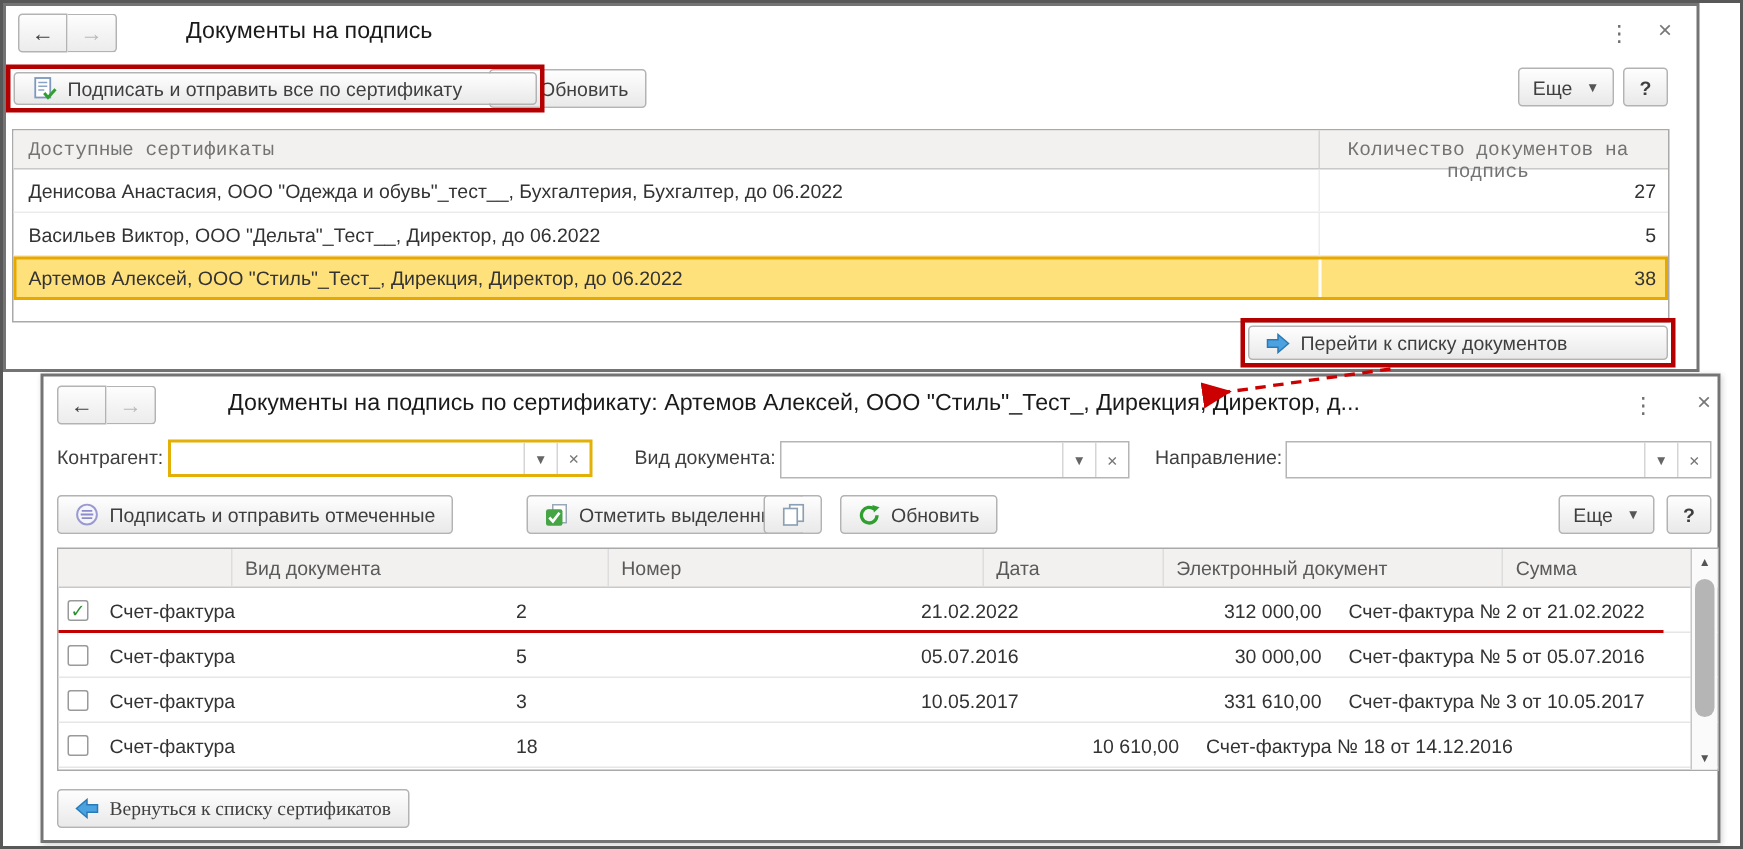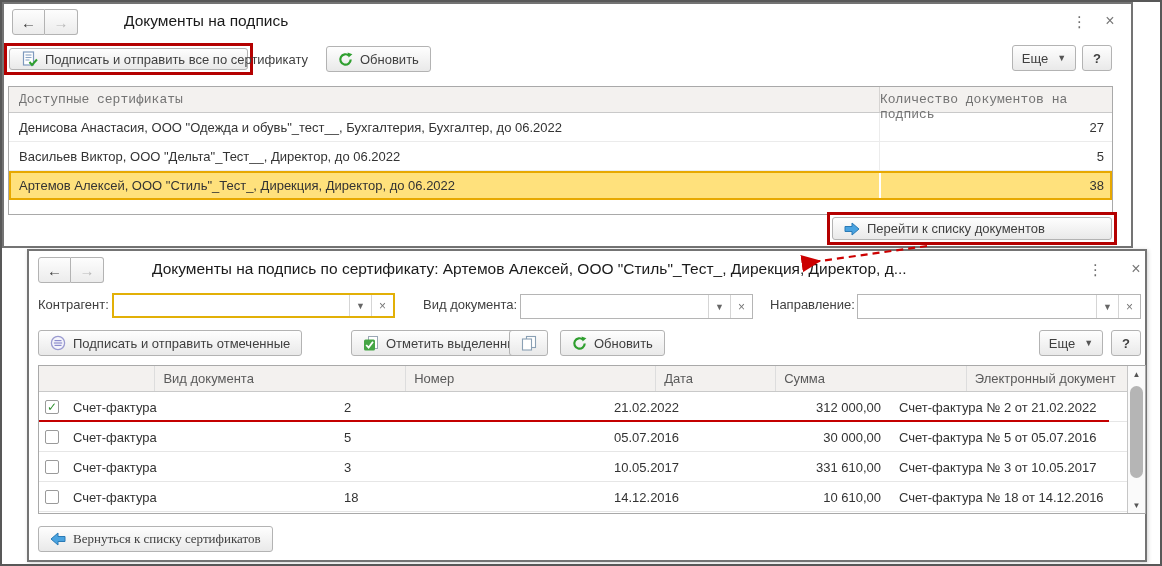--- a/index.html
+++ b/index.html
@@ -25,21 +25,21 @@
          font-size:13px; color:#3f3f3f; white-space:nowrap; cursor:pointer; }
   .btn .caret { font-size:9px; color:#555; margin-left:2px; }
   .iconbtn { padding:0 8px; }
 
   .annot { position:absolute; border:3px solid #b40000; padding:2px; background:transparent; z-index:5; }
 
   
   #tbl1 { position:absolute; left:4px; top:82px; width:1105px; height:129px; border:1px solid #a9a9a9; font-size:13px; }
   #tbl1 .hrow { display:flex; height:26px; background:#f3f1ef; border-bottom:1px solid #c9c9c9; color:#737373;font-family:Liberation Mono, monospace; }
   #tbl1 .hcell1 { flex:1; padding:5px 0 0 10px; }
-  #tbl1 .hcell2 { width:233px; padding:5px 8px 0 0; text-align:left; border-left:1px solid #d6d4d2; }
+  #tbl1 .hcell2 { width:233px; padding:5px 8px 0 0; text-align:center; border-left:1px solid #d6d4d2; }
   .t1row { display:flex; height:29px; border-bottom:1px solid #ebebeb; color:#333; cursor:pointer; }
   .t1row .cert  { flex:1; padding:7px 0 0 10px; white-space:nowrap; overflow:hidden; }
   .t1row .count { width:233px; padding:7px 8px 0 0; text-align:right; border-left:1px solid #ececec; }
   .t1row.sel { background:#ffe17c; outline:2px solid #e7a800; outline-offset:-2px; }
   .t1row.sel .count { border-left:2px solid #fff; }
 
   
   .flabel { position:absolute; font-size:13px; color:#3f3f3f; }
   .field { position:absolute; height:25px; background:#fff; border:1px solid #b5b5b5; display:flex; align-items:stretch; }
   .field.focus { border:2px solid #e2b007; }
@@ -84,21 +84,21 @@
         </div>
       <div class="navbtn last">
           <span>→</span>
         </div>
     </div>
 
     <div class="wtitle" style="left:120px; top:8px;">Документы на подпись</div>
     <div class="kebab" style="left:1066px; top:9px;">⋮</div>
     <div class="xclose" style="left:1096px; top:8px;">×</div>
 
-    <div class="annot" style="left:0px; top:39px; width:249px; height:32px;">
+    <div class="annot" style="left:0px; top:39px; width:359px; height:32px;">
       <button class="btn" style="width:100%; height:100%;">
         <svg class="icon" width="17" height="16" viewBox="0 0 17 16">
           <rect x="2.5" y="1" width="10" height="13" fill="#fff" stroke="#7d99bd" stroke-width="1.2"></rect>
           <line x1="4.5" y1="4" x2="10.5" y2="4" stroke="#8aa5c4" stroke-width="1.1"></line>
           <line x1="4.5" y1="6.5" x2="10.5" y2="6.5" stroke="#8aa5c4" stroke-width="1.1"></line>
           <line x1="4.5" y1="9" x2="8.5" y2="9" stroke="#8aa5c4" stroke-width="1.1"></line>
           <path d="M8.5 11 L11 14 L16 8.5" fill="none" stroke="#2f9f2f" stroke-width="2"></path>
         </svg>
         <span>Подписать и отправить все по сертификату</span>
       </button>
@@ -226,22 +226,22 @@
     <button class="btn" style="position:absolute; left:1082px; top:79px; width:30px; justify-content:center; font-weight:bold;">
       <span>?</span>
     </button>
 
     <div id="tbl2">
       <div class="hrow">
         <div class="hc c-chk"></div>
         <div class="hc c-type">Вид документа</div>
         <div class="hc c-num">Номер</div>
         <div class="hc c-date">Дата</div>
+        <div class="hc c-edoc">Электронный документ</div>
         <div class="hc c-sum">Сумма</div>
-        <div class="hc c-edoc">Электронный документ</div>
       </div>
 
       <div class="t2row">
         <div class="chkcell">
             <span class="chkbox"><span>✓</span></span>
           </div>
         <div class="cc c-type">Счет-фактура</div>
         <div class="cc c-num">2</div>
         <div class="cc c-date">21.02.2022</div>
         <div class="cc c-sum r">312 000,00</div>
@@ -266,21 +266,20 @@
         <div class="cc c-date">10.05.2017</div>
         <div class="cc c-sum r">331 610,00</div>
         <div class="cc c-edoc">Счет-фактура № 3 от 10.05.2017</div>
       </div>
       <div class="t2row">
         <div class="chkcell">
             <span class="chkbox"></span>
           </div>
         <div class="cc c-type">Счет-фактура</div>
         <div class="cc c-num">18</div>
-        <div class="cc c-date">14.12.2016</div>
         <div class="cc c-sum r">10 610,00</div>
         <div class="cc c-edoc">Счет-фактура № 18 от 14.12.2016</div>
       </div>
 
       <div id="redline"></div>
 
       <div id="sbar">
         <div class="sarr up">▲</div>
         <div id="sthumb"></div>
         <div class="sarr dn">▼</div>

